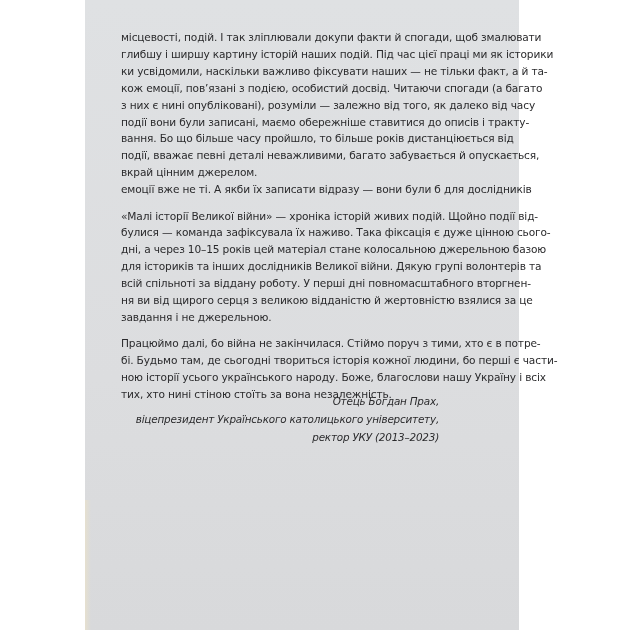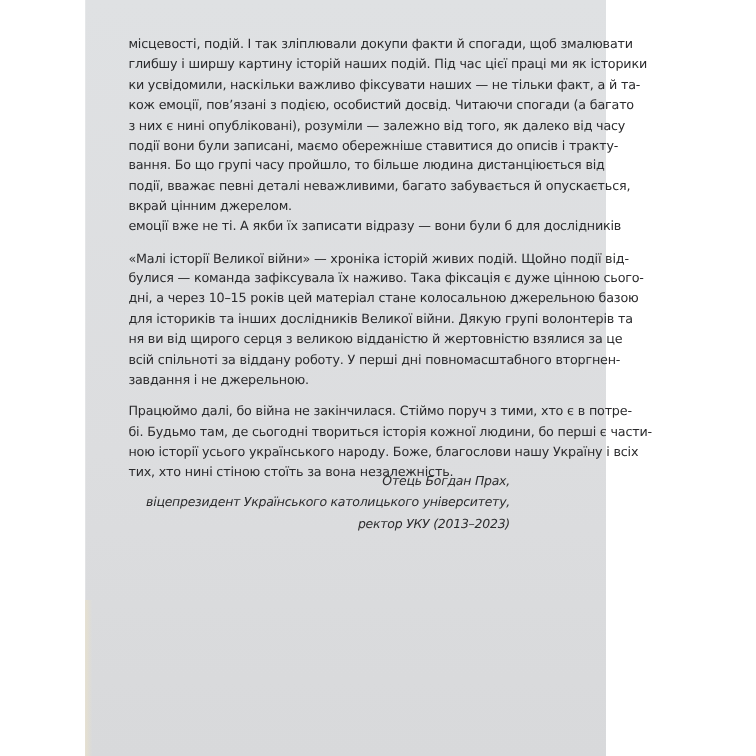--- a/index.html
+++ b/index.html
@@ -5,21 +5,21 @@
     html, body {
       margin: 0;
       padding: 0;
       width: 630px;
       height: 630px;
       background: #ffffff;
       overflow: hidden;
     }
     .page {
       position: absolute;
-      left: 71px;
+      left: 85px;
       top: 0;
       width: 434px;
       height: 630px;
       background: linear-gradient(180deg, #dfe1e3 0%, #dcdddf 60%, #d8d9db 100%);
     }
     .page-edge {
       position: absolute;
       left: 0;
       top: 500px;
       width: 6px;
@@ -73,32 +73,32 @@
   <div class="page-edge"></div>
 
   <div class="text-block">
     <p class="para">
       <span class="line">місцевості, подій. І так зліплювали докупи факти й спогади, щоб змалювати</span>
       <span class="line">глибшу і ширшу картину історій наших подій. Під час цієї праці ми як історики</span>
       <span class="line">ки усвідомили, наскільки важливо фіксувати наших — не тільки факт, а й та-</span>
       <span class="line">кож емоції, пов’язані з подією, особистий досвід. Читаючи спогади (а багато</span>
       <span class="line">з них є нині опубліковані), розуміли — залежно від того, як далеко від часу</span>
       <span class="line">події вони були записані, маємо обережніше ставитися до описів і тракту-</span>
-      <span class="line">вання. Бо що групі часу пройшло, то більше людина дистанціюється від</span>
+      <span class="line">вання. Бо що більше часу пройшло, то більше років дистанціюється від</span>
       <span class="line">події, вважає певні деталі неважливими, багато забувається й опускається,</span>
       <span class="line last">вкрай цінним джерелом.</span>
       <span class="line">емоції вже не ті. А якби їх записати відразу — вони були б для дослідників</span>
     </p>
     <p class="para">
       <span class="line">«Малі історії Великої війни» — хроніка історій живих подій. Щойно події від-</span>
       <span class="line">булися — команда зафіксувала їх наживо. Така фіксація є дуже цінною сього-</span>
       <span class="line">дні, а через 10–15 років цей матеріал стане колосальною джерельною базою</span>
       <span class="line">для істориків та інших дослідників Великої війни. Дякую групі волонтерів та</span>
+      <span class="line">всій спільноті за віддану роботу. У перші дні повномасштабного вторгнен-</span>
       <span class="line">ня ви від щирого серця з великою відданістю й жертовністю взялися за це</span>
-      <span class="line">всій спільноті за віддану роботу. У перші дні повномасштабного вторгнен-</span>
       <span class="line last">завдання і не джерельною.</span>
     </p>
     <p class="para">
       <span class="line">Працюймо далі, бо війна не закінчилася. Стіймо поруч з тими, хто є в потре-</span>
       <span class="line">бі. Будьмо там, де сьогодні твориться історія кожної людини, бо перші є части-</span>
       <span class="line">ною історії усього українського народу. Боже, благослови нашу Україну і всіх</span>
       <span class="line last">тих, хто нині стіною стоїть за вона незалежність.</span>
     </p>
   </div>
 

